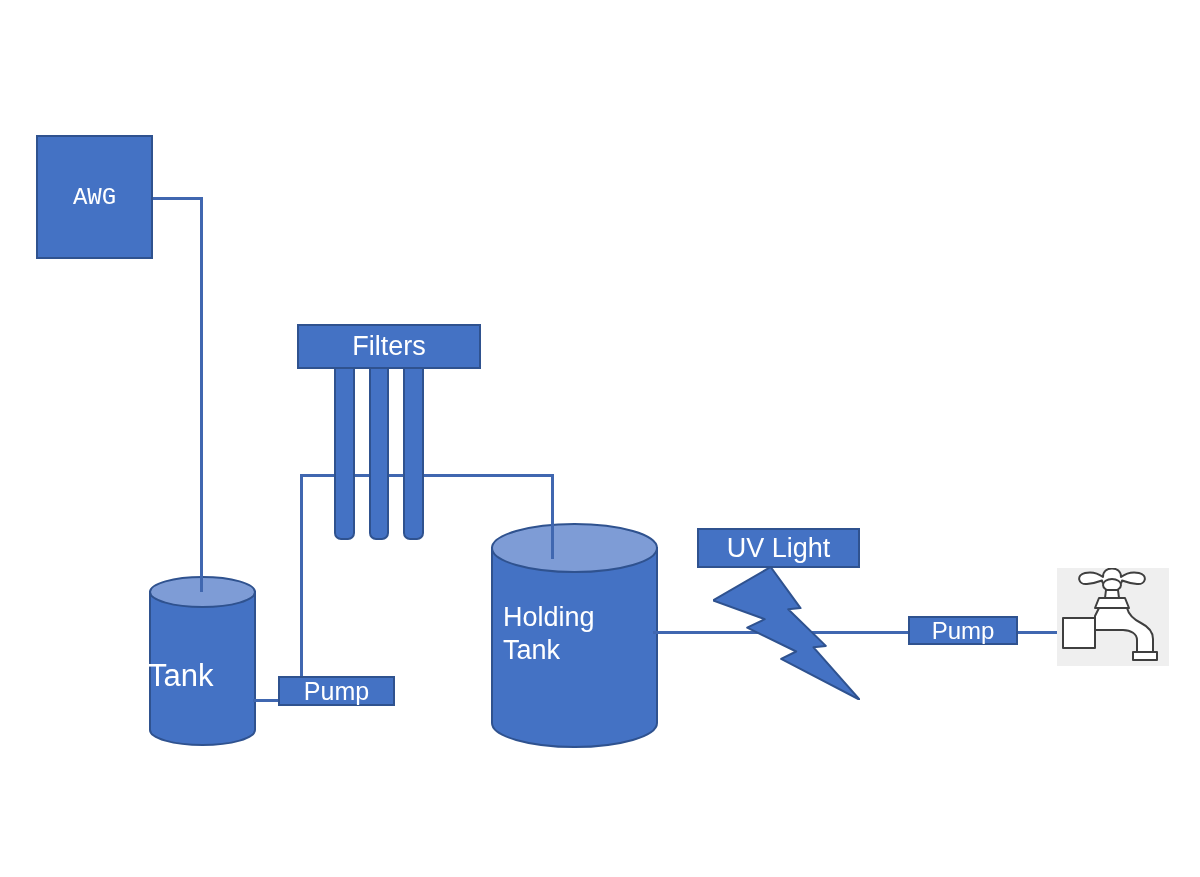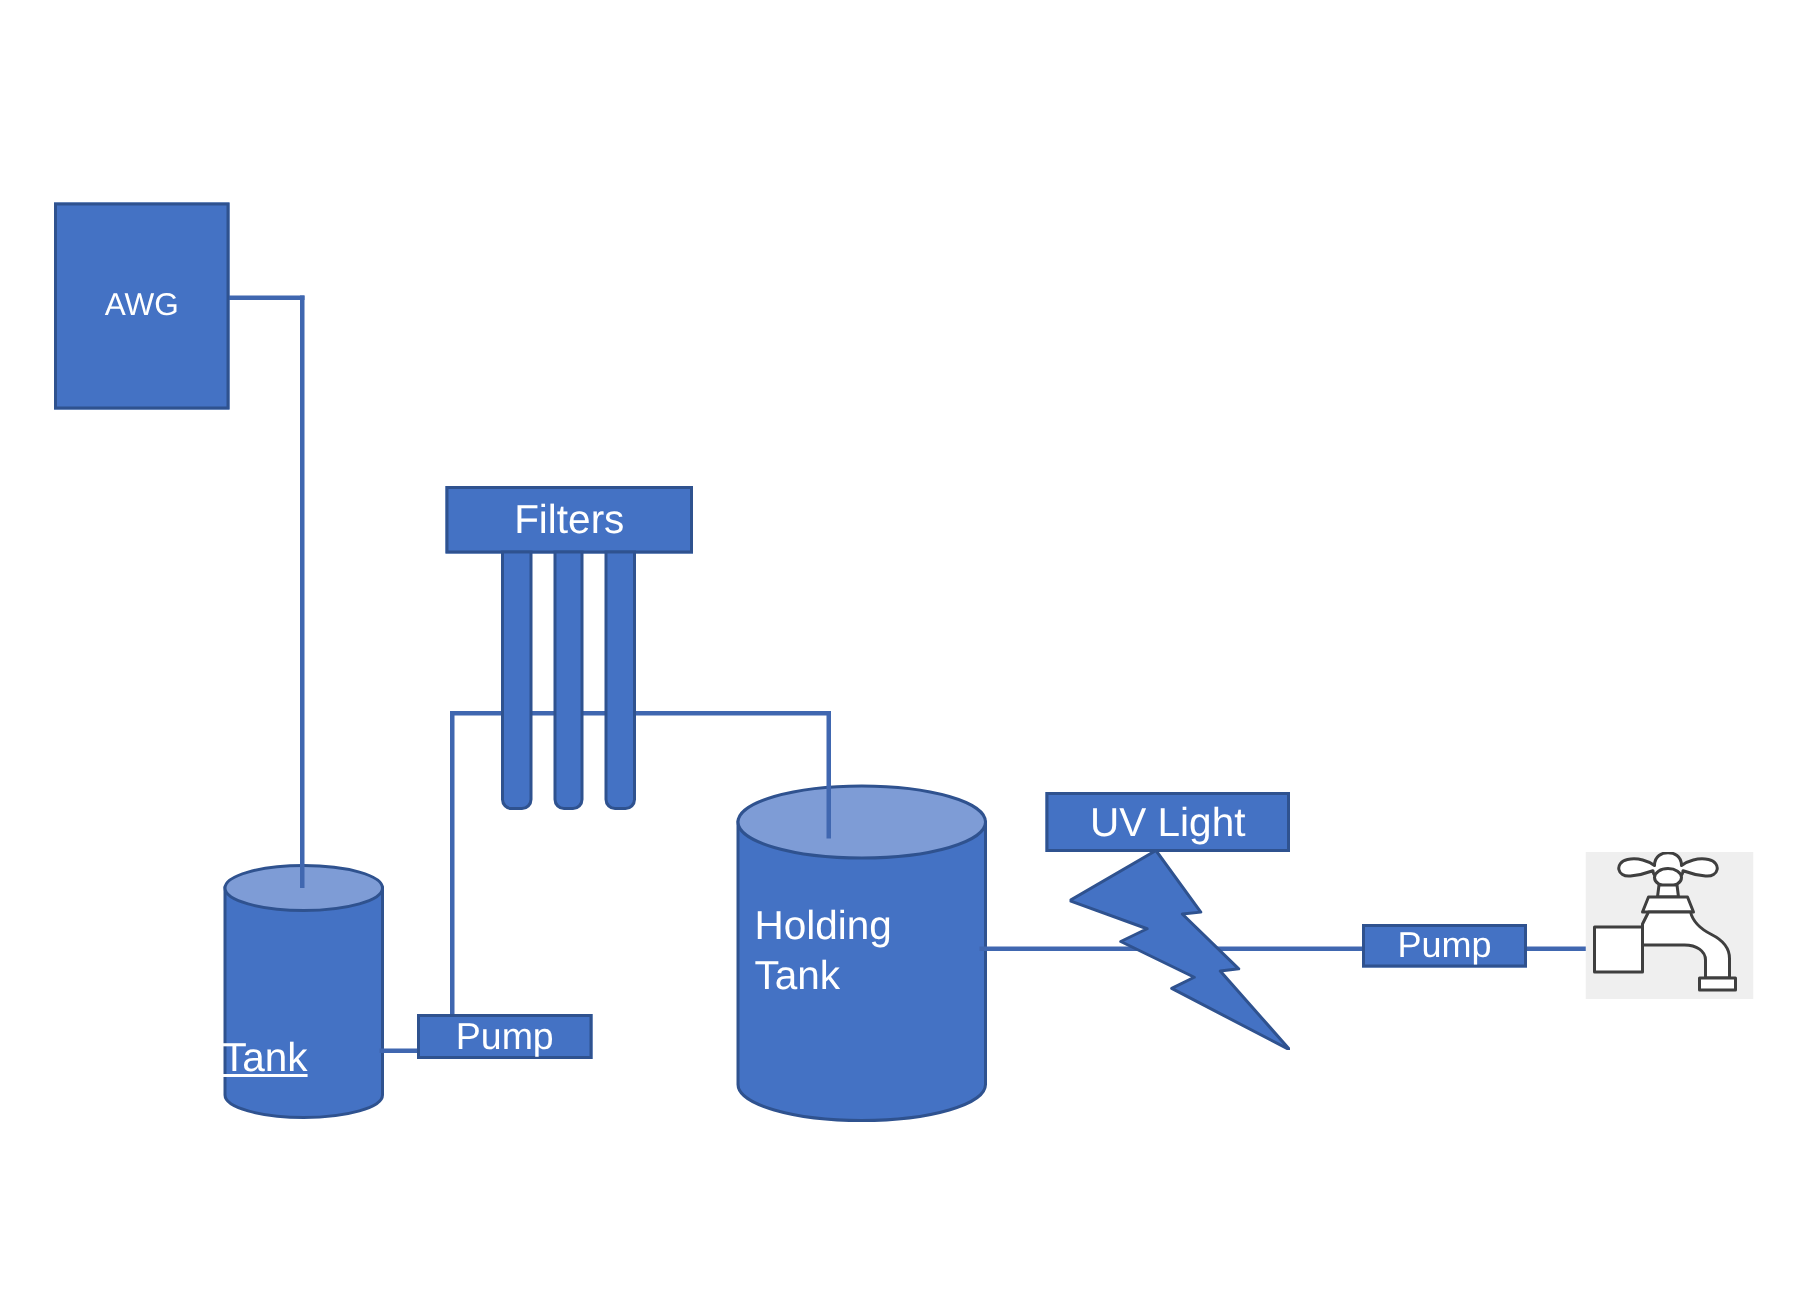--- a/index.html
+++ b/index.html
@@ -11,22 +11,22 @@
   .conn{position:absolute;background:var(--connector,#4067B0);}
   
   .box{
     position:absolute;box-sizing:border-box;
     background:var(--shape-fill,#4472C4);
     border:2px solid var(--shape-border,#2F528F);
     color:var(--label-text,#FFFFFF);
     display:flex;align-items:center;justify-content:center;
     white-space:nowrap;
   }
-  .box-awg{left:36px;top:135px;width:117px;height:138px;font-size:21px;}
-  .box-filters{left:297px;top:324px;width:165px;height:45px;font-size:27px;}
+  .box-awg{left:36px;top:135px;width:117px;height:124px;font-size:24px;font-family:Liberation Mono, monospace;}
+  .box-filters{left:297px;top:324px;width:184px;height:45px;font-size:27px;}
   .box-pump1{left:278px;top:676px;width:117px;height:30px;font-size:25px;}
   .box-pump2{left:908px;top:616px;width:110px;height:29px;font-size:24px;}
   .box-uv{left:697px;top:528px;width:163px;height:40px;font-size:27px;}
   
   .prong{
     position:absolute;top:367px;height:173px;box-sizing:border-box;
     background:var(--shape-fill,#4472C4);
     border:2px solid var(--shape-border,#2F528F);
     border-radius:0 0 7px 7px;
   }
@@ -34,21 +34,21 @@
   .prong2{left:369px;width:20px;}
   .prong3{left:403px;width:21px;}
   
   .cyl{position:absolute;}
   .cyl-body{fill:var(--shape-fill,#4472C4);stroke:var(--shape-border,#2F528F);stroke-width:2;}
   .cyl-top{fill:var(--cylinder-top,#7E9CD6);stroke:var(--shape-border,#2F528F);stroke-width:2;}
   
   .cyl-label{
     position:absolute;color:var(--label-text,#FFFFFF);text-align:left;
   }
-  .label-tank{left:148px;top:690px;width:109px;font-size:27px;text-decoration:underline;}
+  .label-tank{left:148px;top:658px;width:109px;font-size:31px;}
   .label-holding{left:503px;top:601px;width:140px;font-size:27px;line-height:33px;}
   
   .bolt{position:absolute;left:713px;top:567px;}
   .bolt-shape{
     fill:var(--shape-fill,#4472C4);stroke:var(--shape-border,#2F528F);
     stroke-width:2;vector-effect:non-scaling-stroke;stroke-linejoin:round;
   }
   
   .faucet{position:absolute;left:1057px;top:568px;}
   .faucet-bg{fill:var(--faucet-bg,#EFEFEF);}

